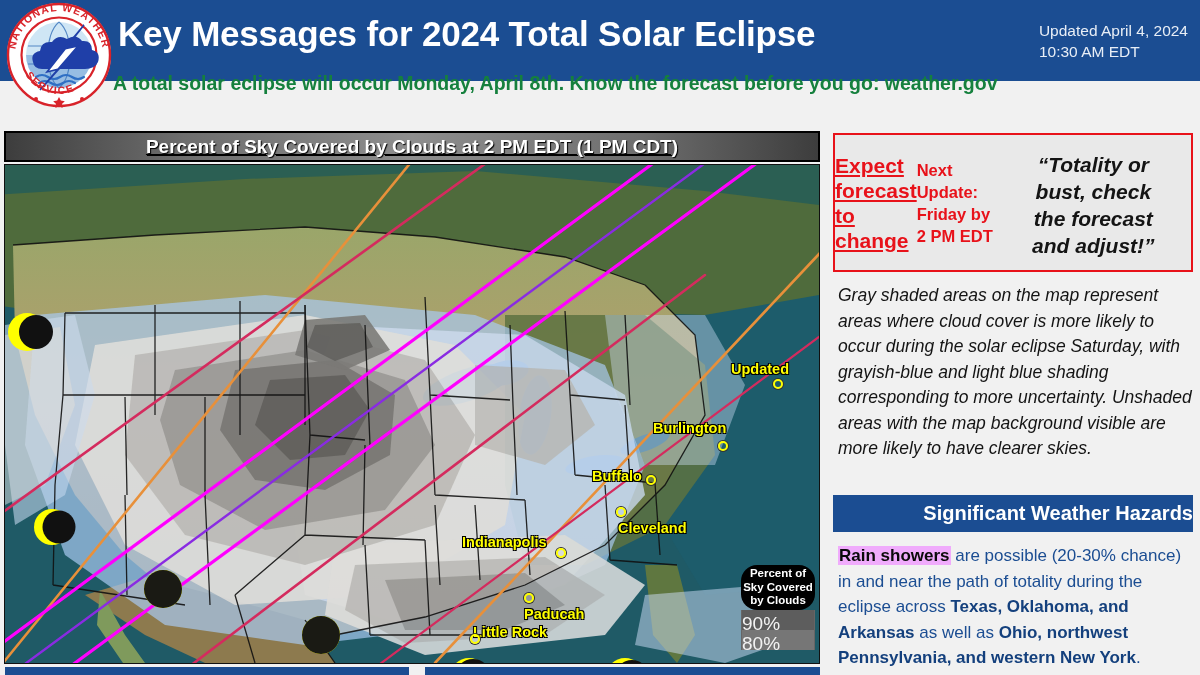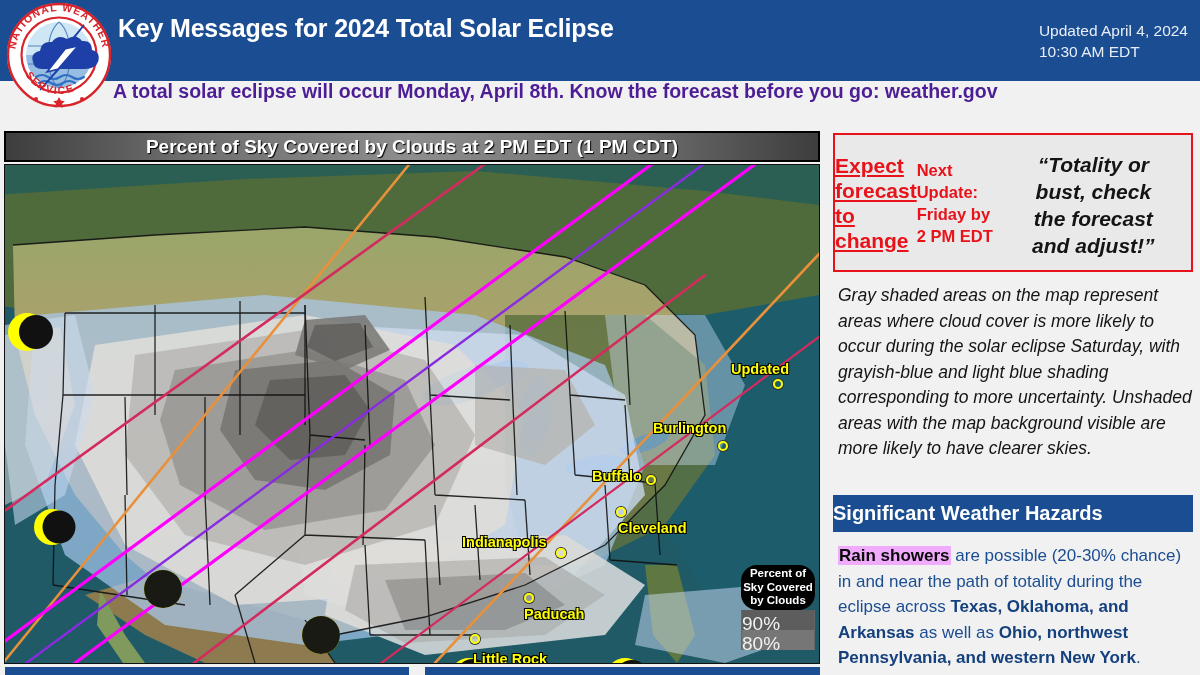--- a/index.html
+++ b/index.html
@@ -10,51 +10,52 @@
   }
   .page { position:relative; width:1200px; height:675px; background:#f1f1f1; }
 
   
   .header {
     position:absolute; left:0; top:0; width:1200px; height:81px;
     background:#1b4d92;
   }
   .header-title {
     position:absolute; left:118px; top:14px;
-    font-size:25px; font-weight:bold; color:#ffffff;
+    font-size:35px; font-weight:bold; color:#ffffff;
     letter-spacing:-0.2px; white-space:nowrap;
   }
   .header-updated {
     position:absolute; right:12px; top:20px;
     text-align:left; color:#e8eef6; font-size:15.5px; line-height:21px;
   }
   
   .seal {
     position:absolute; left:6px; top:2px; width:106px; height:106px; z-index:30;
   }
 
   
   .subbar {
     position:absolute; left:0; top:81px; width:1200px; height:41px;
     background:#f1f1f1;
   }
   .subbar-text {
-    position:absolute; left:113px; top:80px;
-    font-size:19.5px; font-weight:bold; color:#4c1d95;
+    position:absolute; left:113px; top:72px;
+    font-size:19.5px; font-weight:bold; color:#15803d;
     white-space:nowrap;
   }
 
   
   .map-panel {
     position:absolute; left:4px; top:131px; width:816px; height:533px;
   }
   .map-titlebar {
     position:absolute; left:0; top:0; width:816px; height:31px;
     background:linear-gradient(to right,#3d3d3d 0%,#6e6e6e 22%,#8e8e8e 50%,#6e6e6e 78%,#3d3d3d 100%);
     border:2px solid #000;
+    text-decoration:underline;
   }
   .map-titlebar span {
     display:block; text-align:center; line-height:27px;
     font-size:19px; font-weight:bold; color:#ffffff;
     text-shadow:1px 1px 1px #000;
   }
   .map-canvas {
     position:absolute; left:0; top:33px; width:816px; height:500px;
     border:1px solid #111; overflow:hidden;
     background:#c9dcf0;
@@ -108,21 +109,21 @@
   .explain {
     position:absolute; left:838px; top:283px; width:355px;
     font-size:17.5px; font-style:italic; color:#141414; line-height:25.5px;
   }
 
   .hazard-head {
     position:absolute; left:833px; top:495px; width:360px; height:37px;
     background:#1b4d92;
   }
   .hazard-head span {
-    display:block; text-align:left; line-height:37px;
+    display:block; text-align:right; line-height:37px;
     font-size:20px; font-weight:bold; color:#fff;
   }
   .hazard-body {
     position:absolute; left:838px; top:543px; width:355px;
     font-size:17px; color:#1b4d92; line-height:25.5px;
   }
   .hl { background:#f0abfc; color:#0a0a0a; font-weight:bold; padding:0 1px; }
   .hazard-body b { font-weight:bold; color:#14407d; }
 
   
@@ -345,21 +346,21 @@
       </div>
       <div class="city">
         <span class="city-label" style="left:457px;top:369px">Indianapolis</span>
         <span class="city-dot" style="left:551px;top:383px"></span>
       </div>
       <div class="city">
         <span class="city-label" style="left:519px;top:441px">Paducah</span>
         <span class="city-dot" style="left:519px;top:428px"></span>
       </div>
       <div class="city">
-        <span class="city-label" style="left:468px;top:486px">Little Rock</span>
+        <span class="city-label" style="left:468px;top:459px">Little Rock</span>
         <span class="city-dot" style="left:465px;top:469px"></span>
       </div>
       <div class="city">
         
         
       </div>
       <div class="city">
         
         
       </div>

